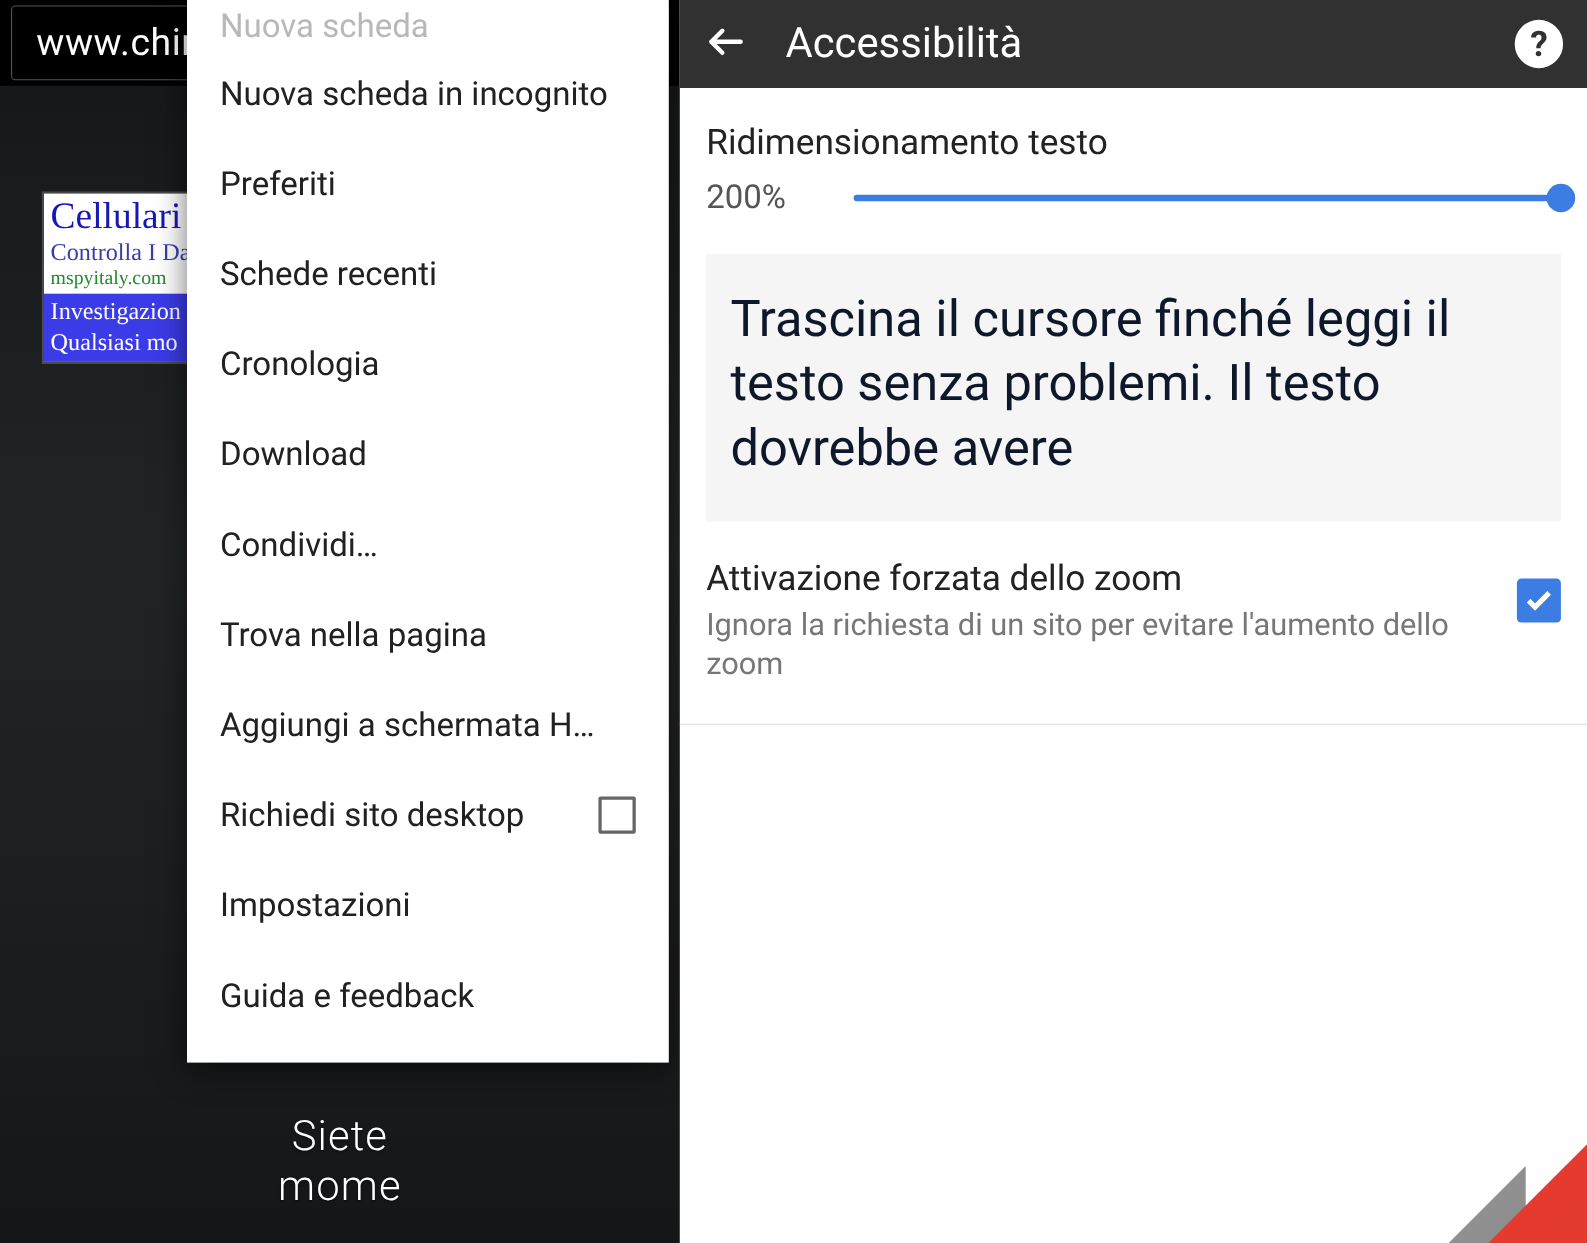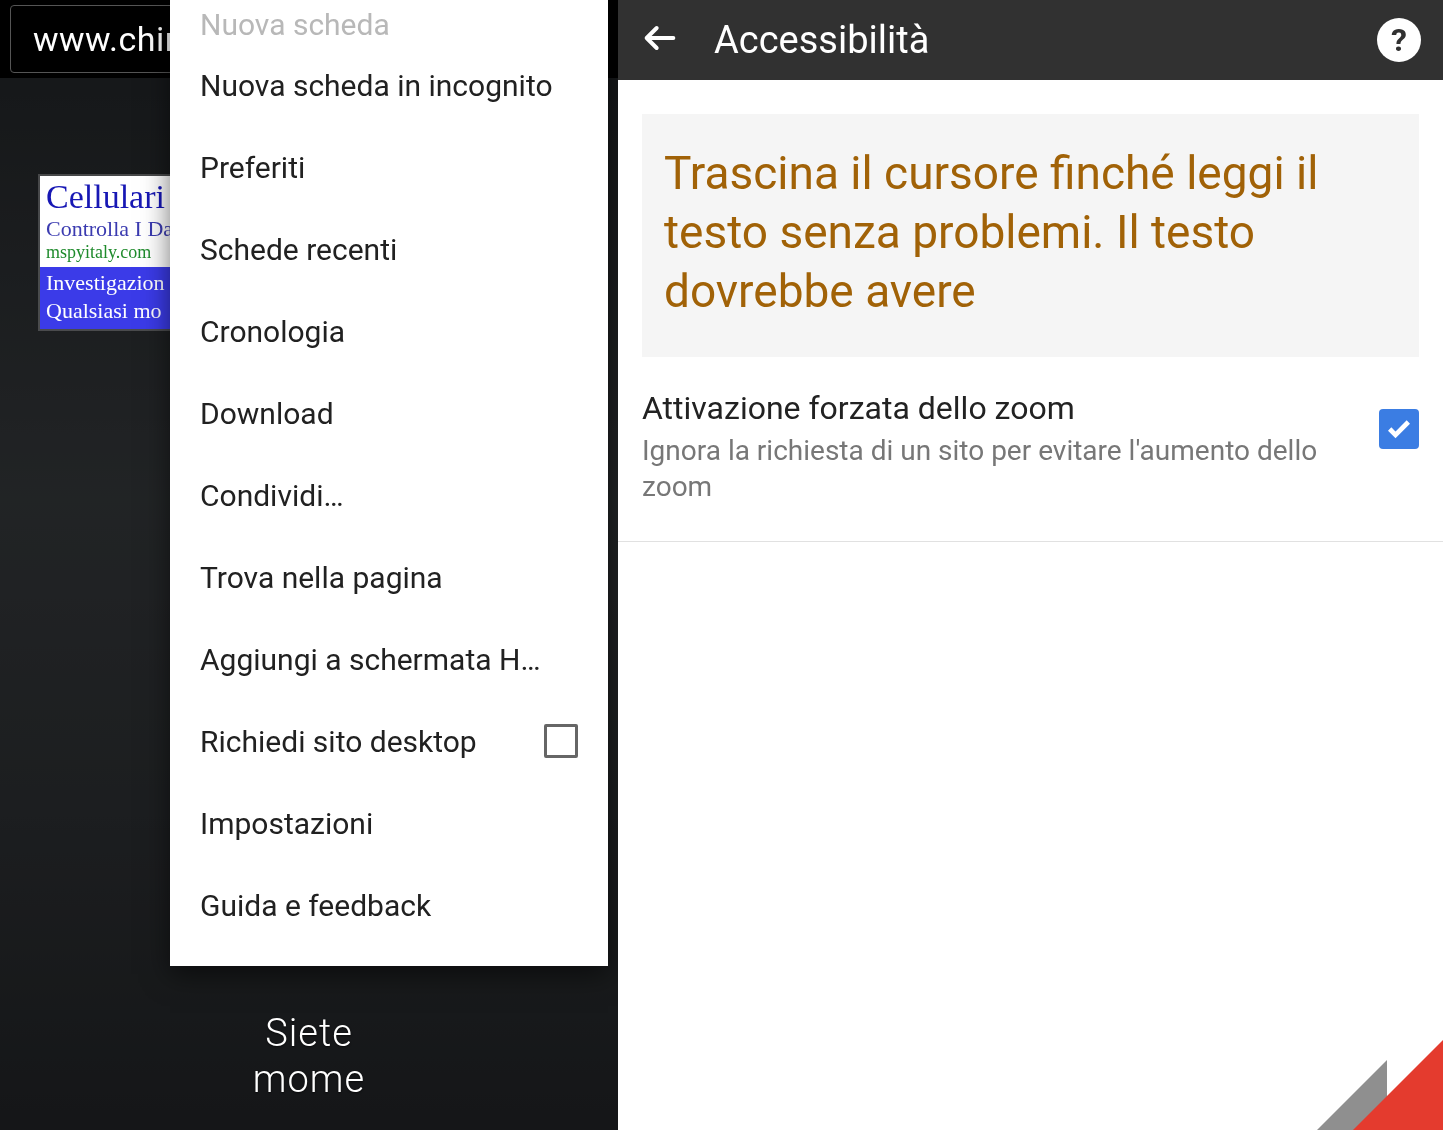--- a/index.html
+++ b/index.html
@@ -149,21 +149,21 @@
     position: absolute; right: -13px; top: 50%; transform: translateY(-50%);
     width: 26px; height: 26px; border-radius: 50%; background: #3b7de3;
   }
 
   .preview {
     margin: 34px 24px 0;
     background: #f5f5f5;
     padding: 30px 22px 36px;
     font-size: 46px;
     line-height: 1.28;
-    color: #a16207;
+    color: #0f172a;
   }
 
   .forcezoom {
     margin: 32px 24px 0;
     display: flex;
     align-items: flex-start;
     gap: 12px;
   }
   .forcezoom .texts { flex: 1; }
   .forcezoom .ttl { font-size: 32px; color: #222; }
@@ -274,20 +274,29 @@
       <svg viewBox="0 0 24 24" fill="none" stroke-width="2.4" stroke-linecap="round" stroke-linejoin="round">
         <path d="M20 12H4M10 18l-6-6 6-6"></path>
       </svg>
     </div>
     <div class="title">Accessibilità</div>
     <div class="help">
       <span>?</span>
     </div>
   </div>
 
+  <div class="section">
+    <div class="label">Ridimensionamento testo</div>
+    <div class="sliderrow">
+      <div class="pct">200%</div>
+      <div class="slider">
+        <div class="thumb"></div>
+      </div>
+    </div>
+  </div>
 
   <div class="preview">Trascina il cursore finché leggi il testo senza problemi. Il testo dovrebbe avere</div>
 
   <div class="forcezoom">
     <div class="texts">
       <div class="ttl">Attivazione forzata dello zoom</div>
       <div class="sub">Ignora la richiesta di un sito per evitare l'aumento dello zoom</div>
     </div>
     <div class="cb">
       <svg viewBox="0 0 24 24">

